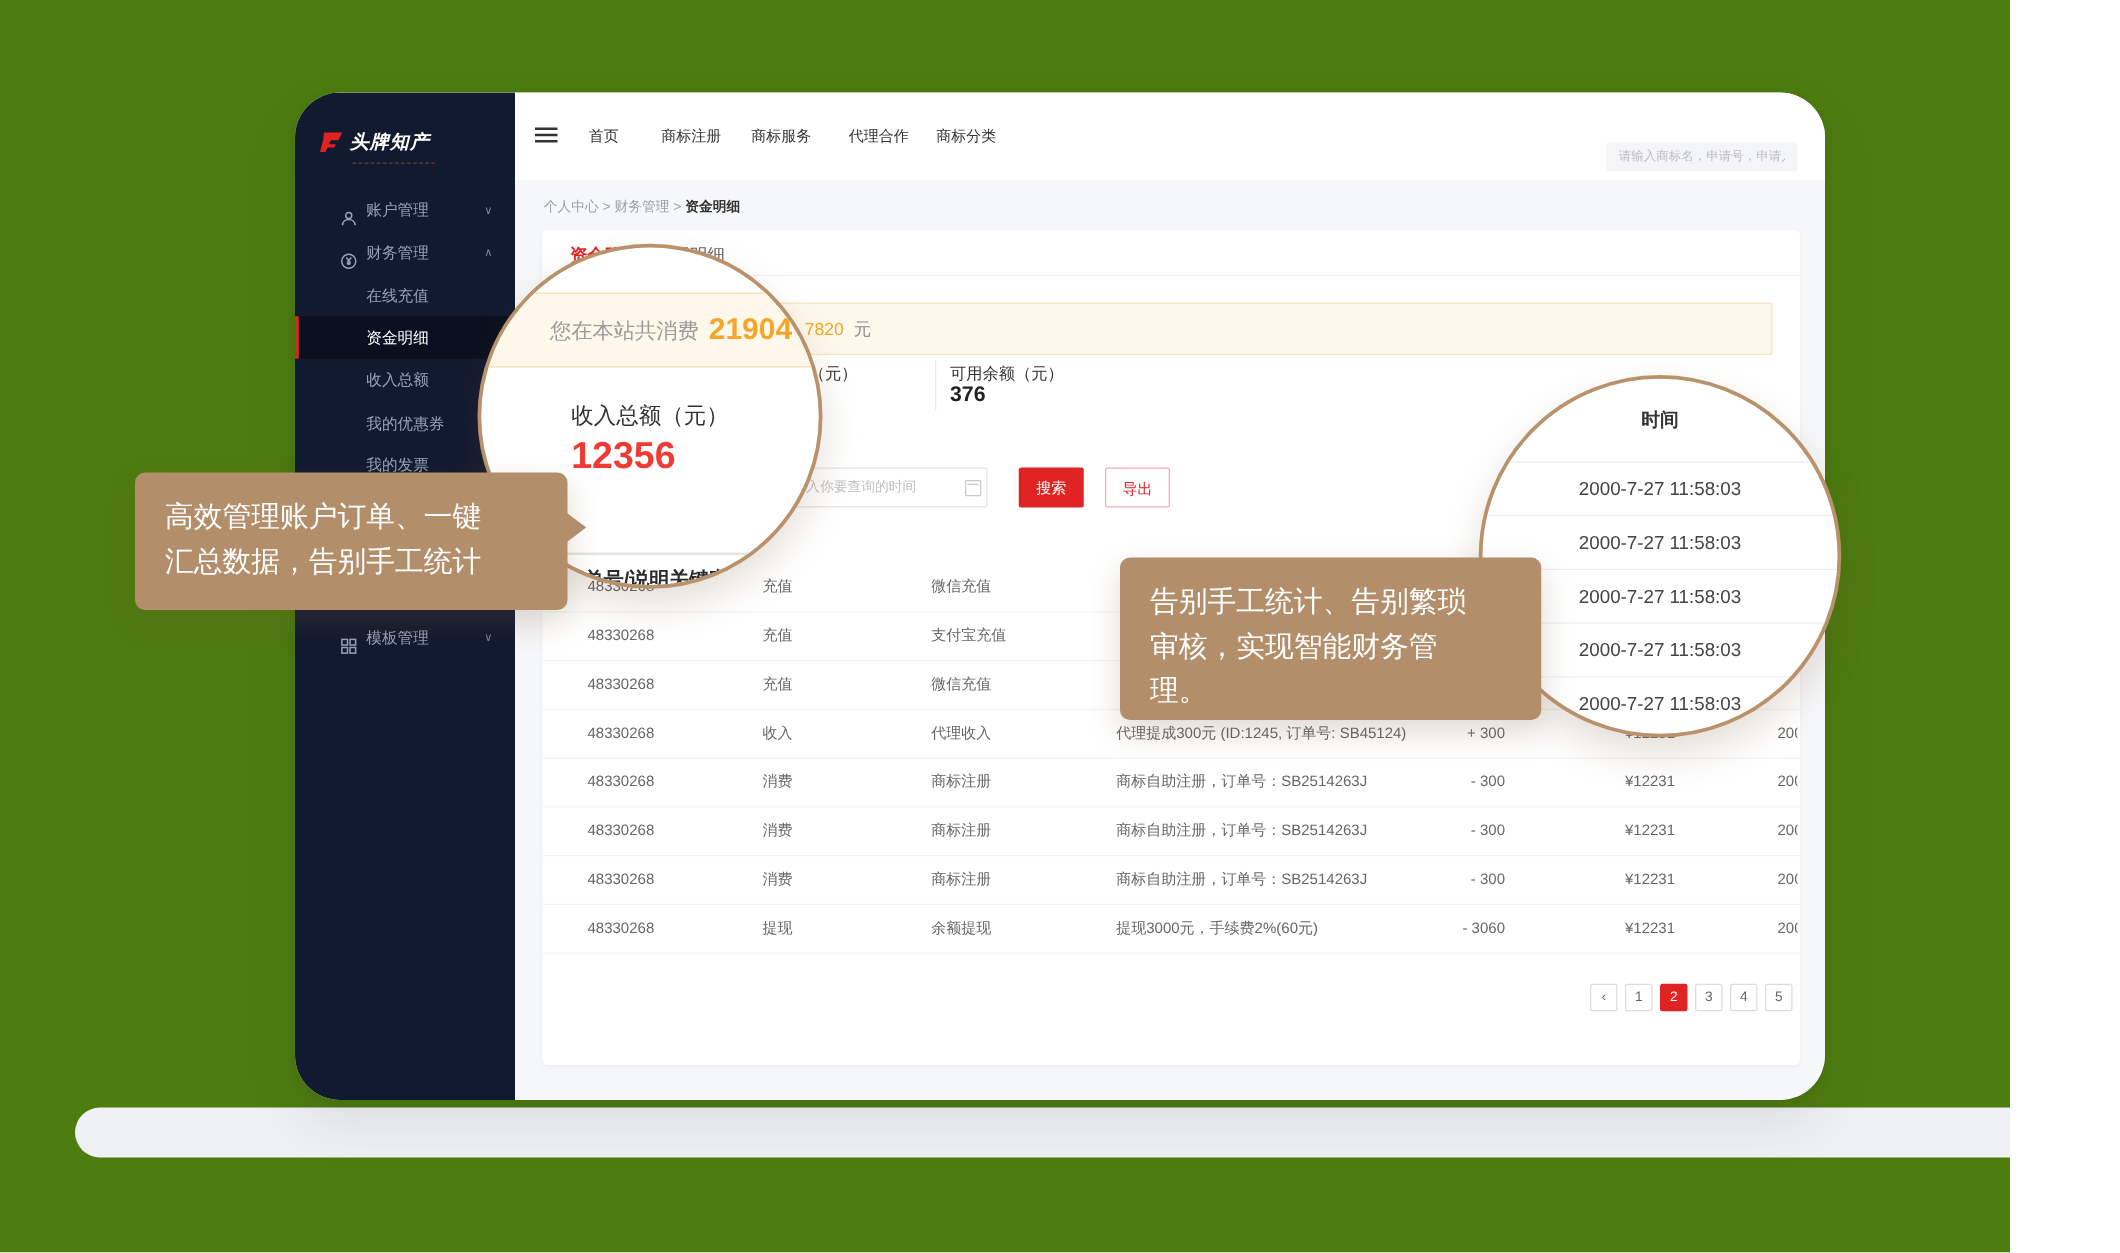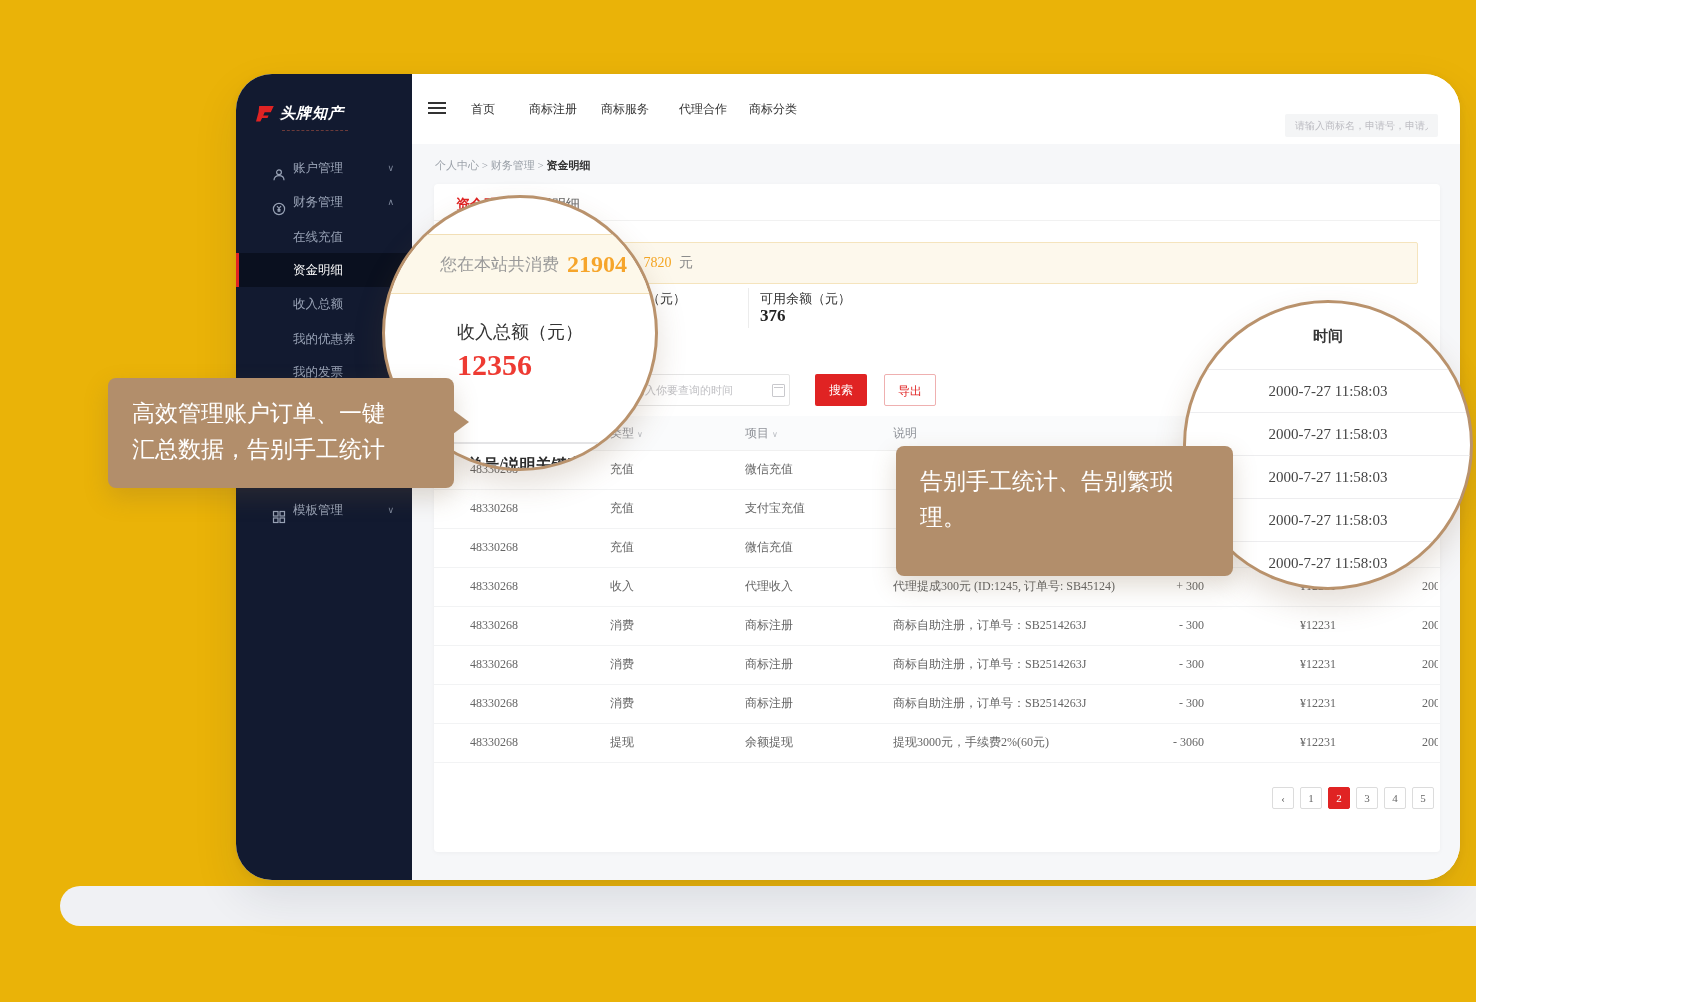--- a/index.html
+++ b/index.html
@@ -1,17 +1,17 @@
 <!DOCTYPE html>
 <html><head>
 <meta charset="utf-8">
 <style>
   html,body{margin:0;padding:0;background:#fff;}
-  .stage{position:relative;width:1476px;height:1002px;background:#eab308;overflow:hidden;
-         font-family:Liberation Serif, serif;}
+  .stage{position:relative;width:1608px;height:1002px;background:#4d7c0f;overflow:hidden;
+         font-family:Liberation Sans, sans-serif;}
 
   
   .base-bar{position:absolute;left:60px;top:886px;width:1576px;height:40px;border-radius:20px;background:#f0f1f4;}
   .screen{position:absolute;left:236px;top:74px;width:1224px;height:806px;border-radius:36px;overflow:hidden;
           background:#fff;box-shadow:0 18px 45px rgba(30,35,60,.10),0 2px 8px rgba(30,35,60,.06);z-index:1;}
 
   
   .sidebar{position:absolute;left:0;top:0;width:176px;height:806px;background:#121a30;}
   .logo{position:absolute;left:20px;top:30px;display:flex;align-items:center;gap:6px;}
   .logo-flag{width:18px;height:16px;background:#e02323;
@@ -220,29 +220,20 @@
         <div class="stat-lbl" style="left:160px;width:92px;text-align:right">支出总额（元）</div>
         <div class="stat-div" style="left:314px"></div>
         <div class="stat-lbl" style="left:326px">可用余额（元）</div>
         <div class="stat-val" style="left:326px">376</div>
 
         <input class="date-input" placeholder="请输入你要查询的时间" style="">
         <span class="cal"></span>
         <div class="btn btn-search">搜索</div>
         <div class="btn btn-export">导出</div>
 
-        <div class="thead">
-          <input class="kw-input" placeholder="订单号/说明关键字" style="">
-          <span class="h" style="left:176px">
-            <span>类型</span><span class="caret">∨</span></span>
-          <span class="h" style="left:311px">
-            <span>项目</span><span class="caret">∨</span></span>
-          <span class="h" style="left:459px">说明</span>
-          <span class="h" style="left:876px">时间</span>
-        </div>
 
         <div class="trow" style="top:266px">
           <span class="c-order">48330268</span>
             <span class="c-type">充值</span>
             <span class="c-proj">微信充值</span>
             <span class="c-desc"></span>
             <span class="c-amt"></span>
             <span class="c-bal"></span>
             <span class="c-time"></span>
         </div>
@@ -340,15 +331,16 @@
     <div class="mag-trow" style="top:195px">2000-7-27  11:58:03</div>
     <div class="mag-trow" style="top:238px">2000-7-27  11:58:03</div>
   </div>
 
   <div class="callout callout-left">
     <div>高效管理账户订单、一键</div>
     <div>汇总数据，告别手工统计</div>
   </div>
   <div class="callout callout-right">
     <div>告别手工统计、告别繁琐</div>
+    <div>审核，实现智能财务管</div>
     <div>理。</div>
   </div>
 </div>
 
 </body></html>

